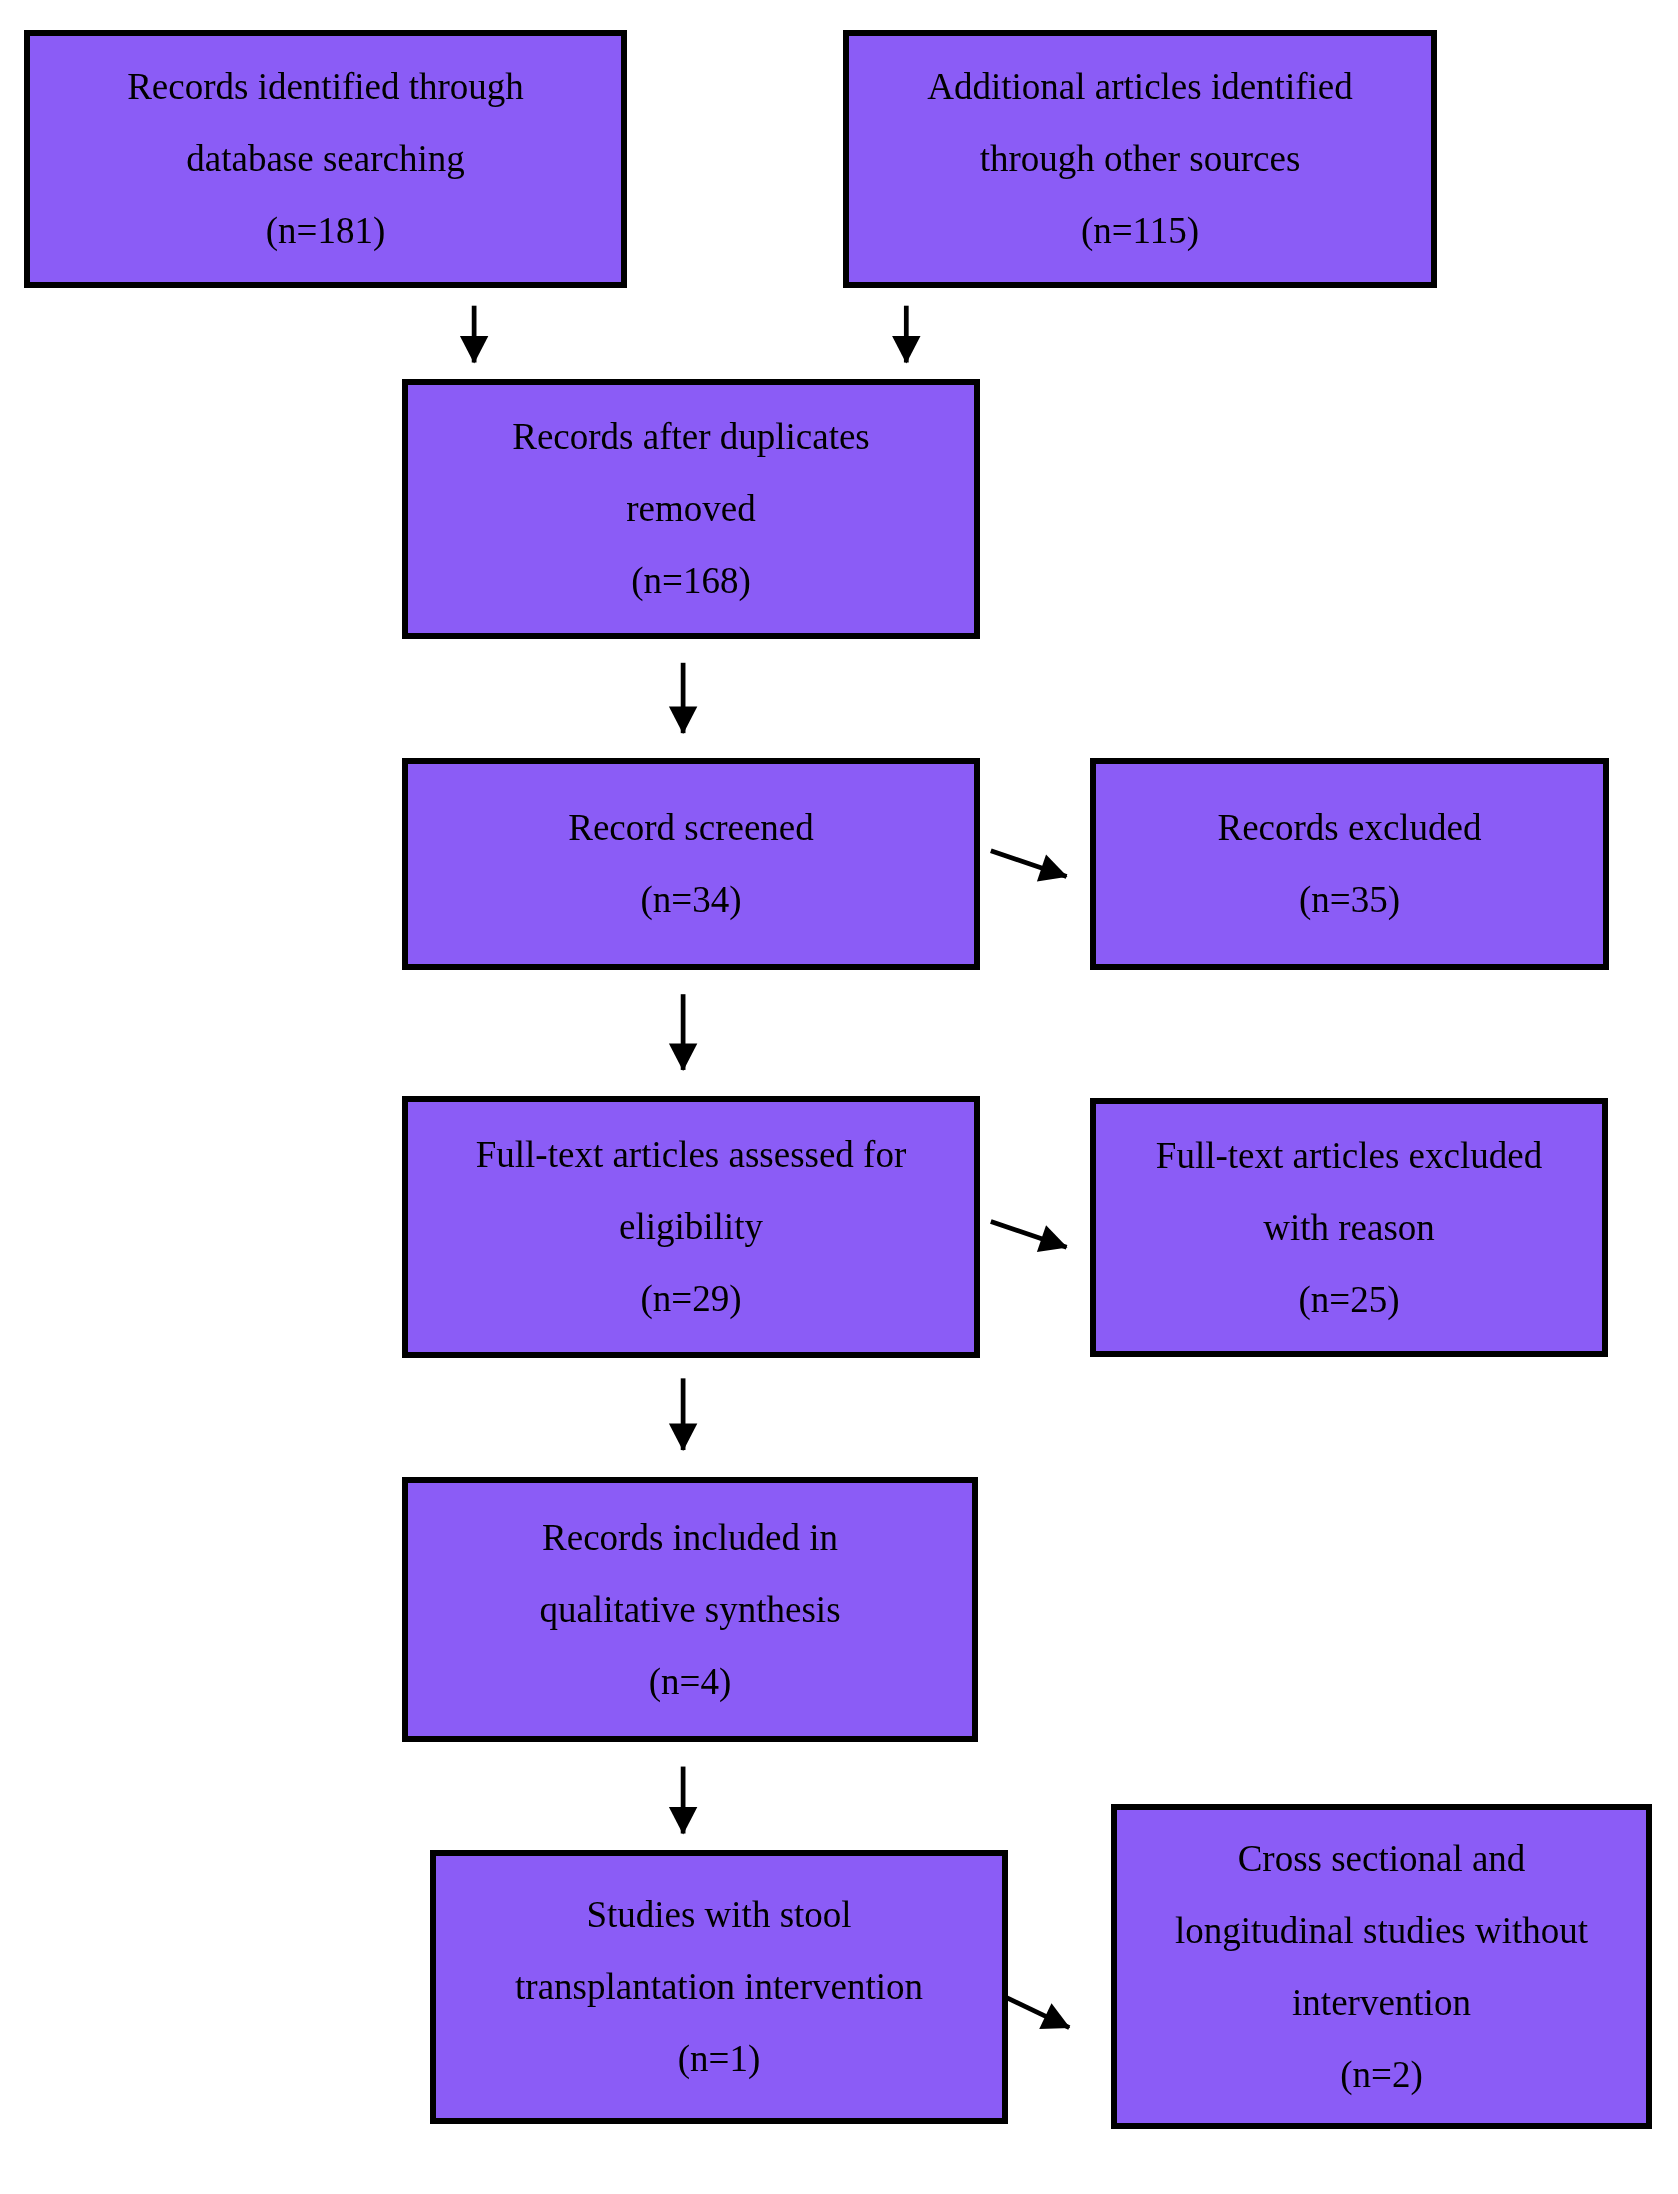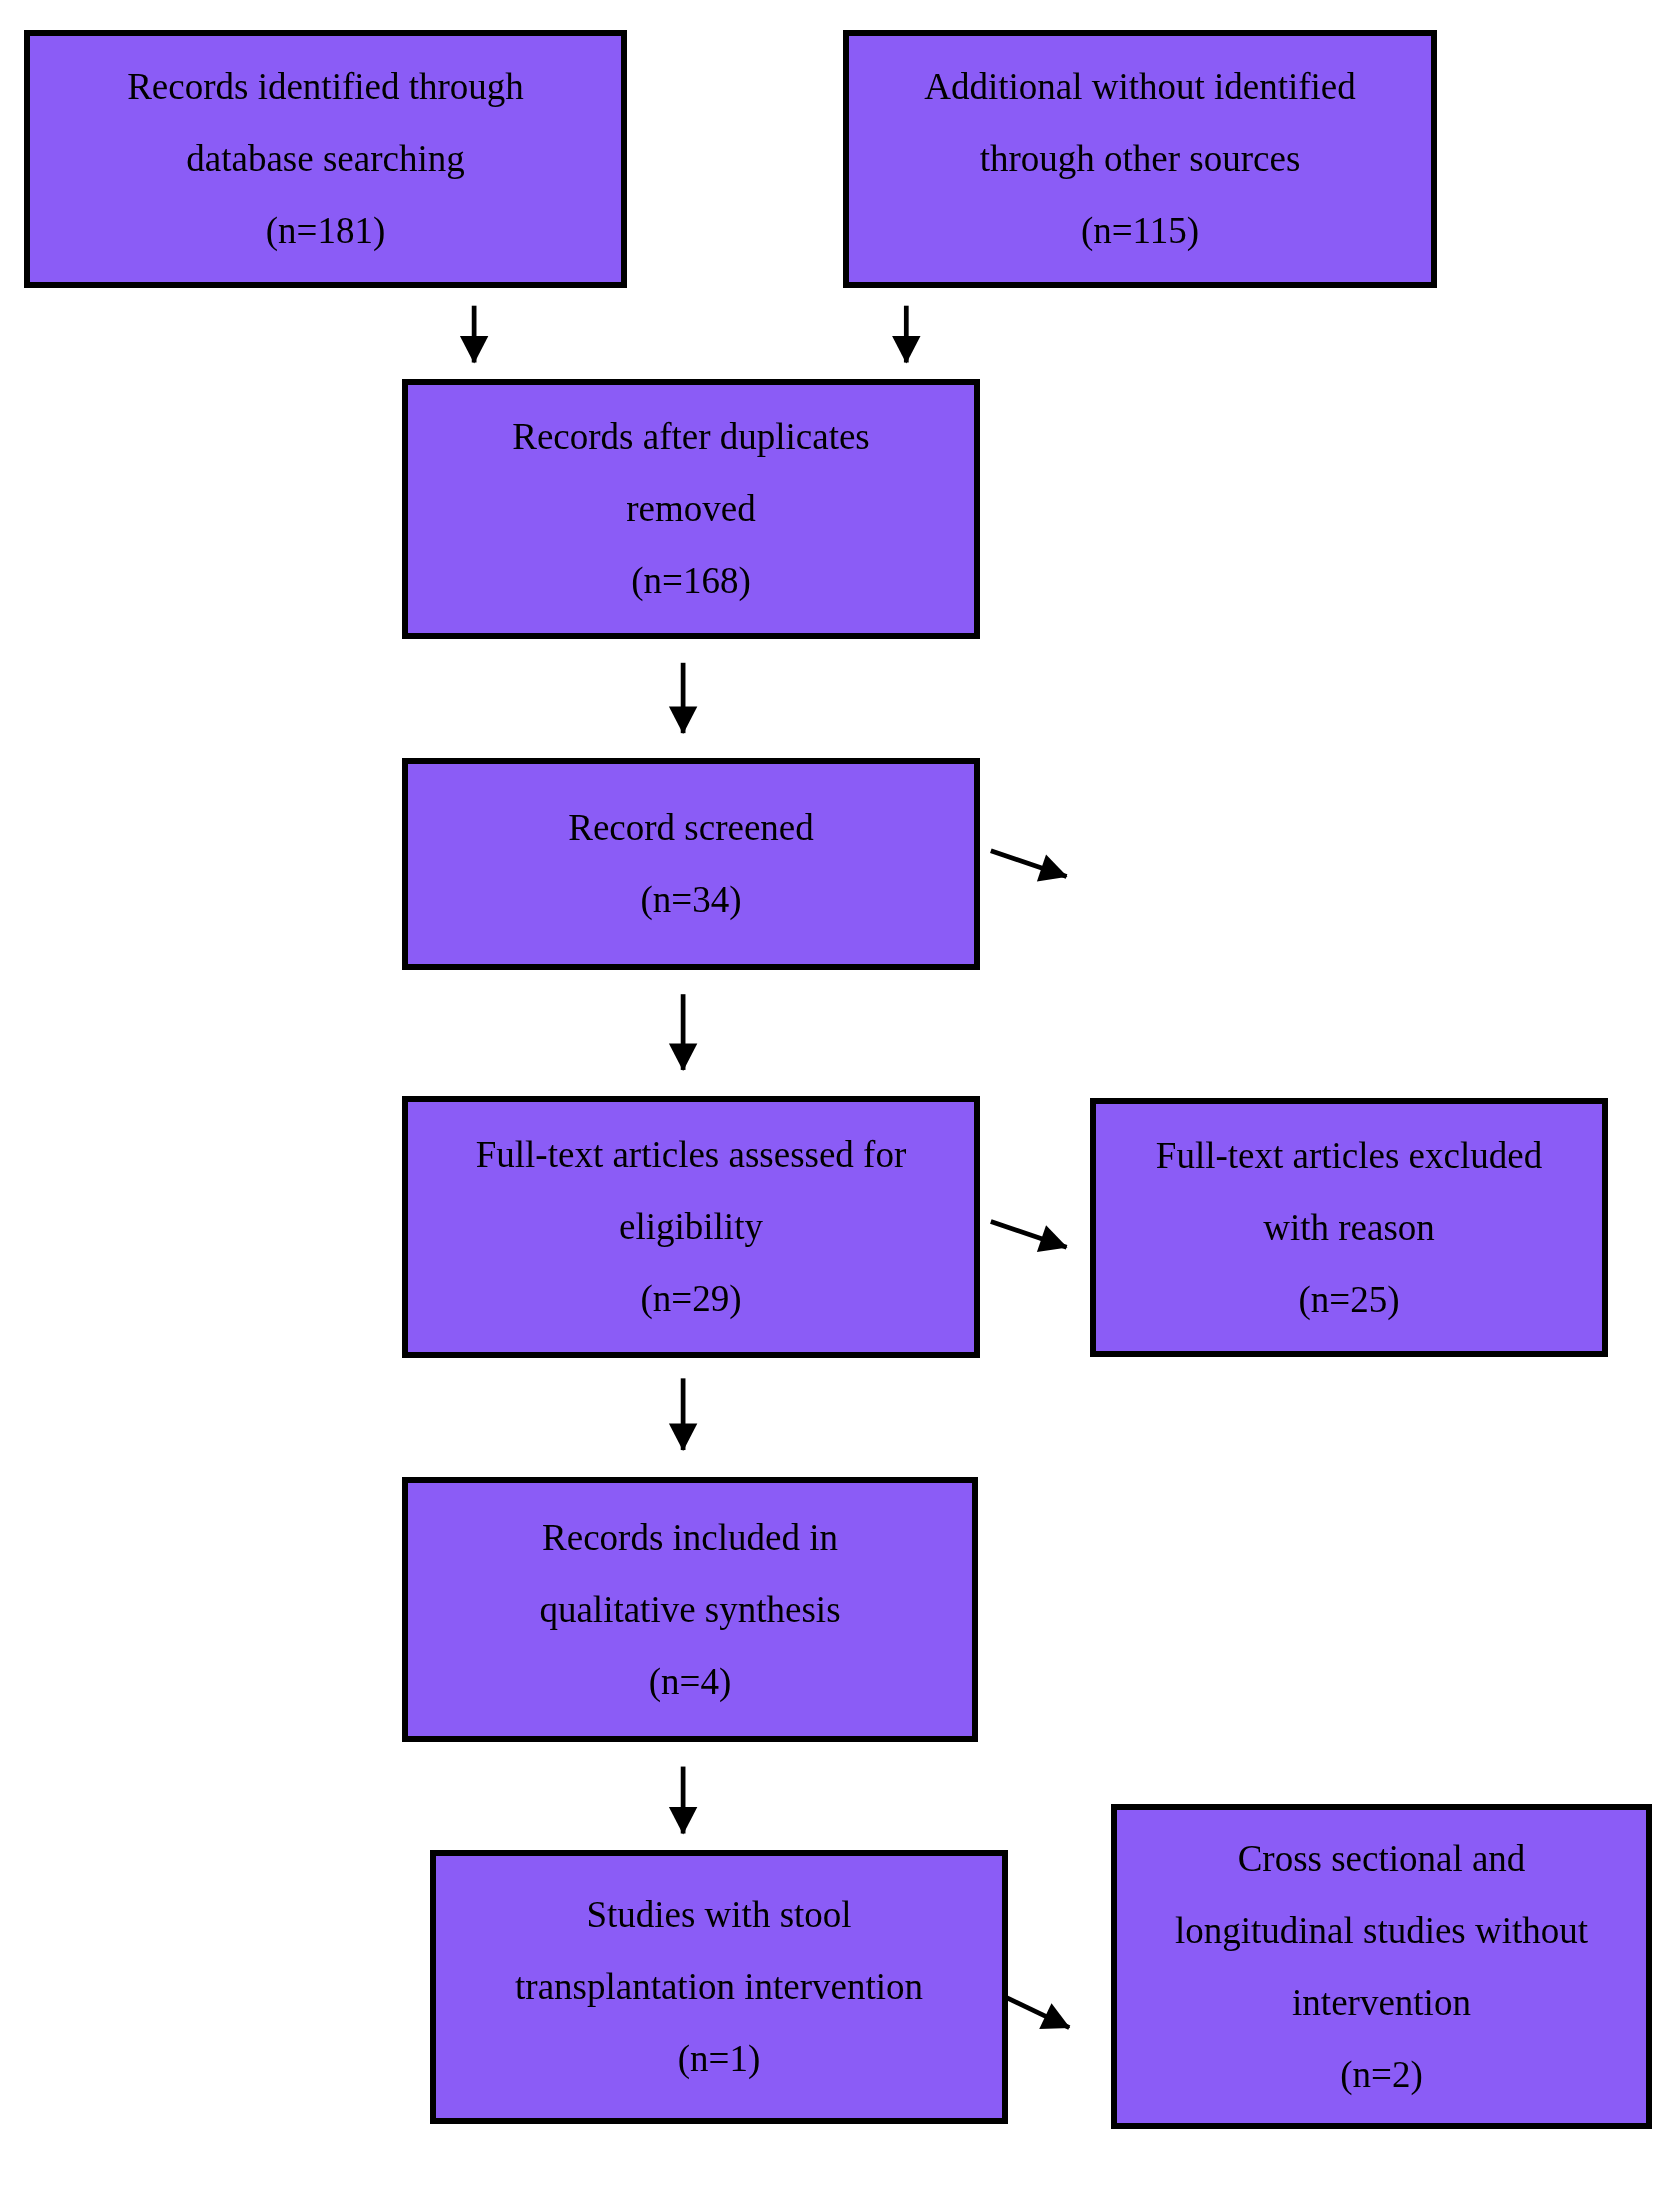--- a/index.html
+++ b/index.html
@@ -68,36 +68,40 @@
     </g>
   </svg>
 
   <div class="box" id="b1">
     <span>Records identified through</span>
     <span>database searching</span>
     <span>(n=181)</span>
   </div>
 
   <div class="box" id="b2">
-    <span>Additional without identified</span>
+    <span>Additional articles identified</span>
     <span>through other sources</span>
     <span>(n=115)</span>
   </div>
 
   <div class="box" id="b3">
     <span>Records after duplicates</span>
     <span>removed</span>
     <span>(n=168)</span>
   </div>
 
   <div class="box" id="b4">
     <span>Record screened</span>
     <span>(n=34)</span>
   </div>
 
+  <div class="box" id="b5">
+    <span>Records excluded</span>
+    <span>(n=35)</span>
+  </div>
 
   <div class="box" id="b6">
     <span>Full-text articles assessed for</span>
     <span>eligibility</span>
     <span>(n=29)</span>
   </div>
 
   <div class="box" id="b7">
     <span>Full-text articles excluded</span>
     <span>with reason</span>

